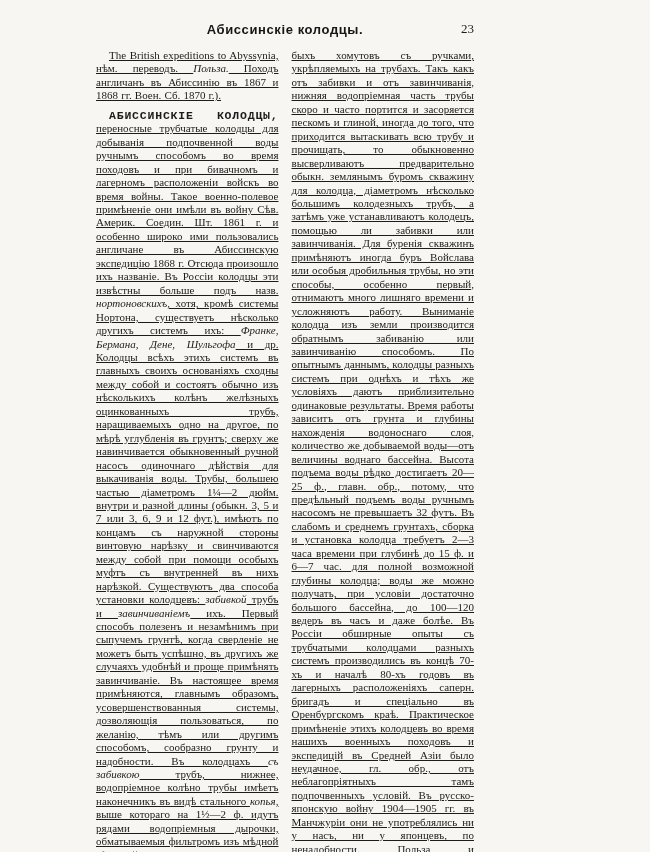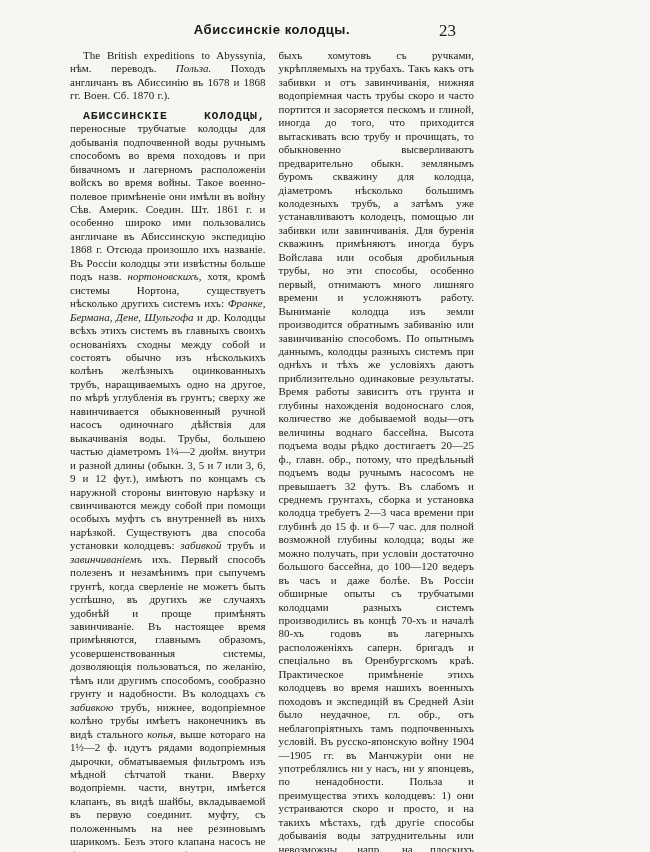--- a/index.html
+++ b/index.html
@@ -6,83 +6,83 @@
     margin: 0;
     padding: 0;
     background: #f7f6f2;
   }
   .page {
     position: relative;
     width: 526px;
     height: 852px;
     background: #f7f6f2;
     box-sizing: border-box;
-    padding: 20px 52px 0 70px;
+    padding: 20px 52px 0 96px;
     overflow: hidden;
     font-family: "Liberation Serif", "DejaVu Serif", serif;
     color: #1c1c1c;
   }
   .running-head {
     position: relative;
     height: 18px;
     text-align: center;
   }
   .head-title {
     font-family: "Liberation Sans", "DejaVu Sans", sans-serif;
     font-weight: bold;
     font-size: 13px;
     letter-spacing: 0.6px;
     color: #161616;
   }
   .page-number {
     position: absolute;
-    right: 18px;
+    right: 0;
     top: 1px;
-    font-size: 17px;
+    font-size: 13px;
     color: #1c1c1c;
   }
   .text-body {
     display: flex;
     gap: 13px;
     margin-top: 11px;
   }
   .column {
     flex: 1 1 0;
     min-width: 0;
   }
   .para {
     margin: 0;
     font-size: 11px;
     line-height: 13.45px;
     text-align: justify;
     word-spacing: 0.4px;
   }
   .para.indent { text-indent: 13px; }
   .para + .para { margin-top: 6px; }
-  .seg-normal { font-style: normal; }
+  .seg-normal { font-style: normal; text-decoration: underline; }
   .seg-italic { font-style: italic; }
   .seg-bold-heading {
     font-family: Liberation Mono, monospace;
     font-weight: bold;
     font-style: normal;
     font-size: 11.5px;
     letter-spacing: 0.8px;
     word-spacing: 3px;
   }
 </style>
 </head>
 <body>
 
 <div class="page">
   <div class="running-head">
     <span class="head-title">Абиссинскіе колодцы.</span>
     <span class="page-number">23</span>
   </div>
   <div class="text-body">
     <div class="column">
-        <p class="para indent"><span class="seg-normal">The British expeditions to Abyssynia, нѣм. переводъ. </span><span class="seg-italic">Польза.</span><span class="seg-normal"> Походъ англичанъ въ Абиссинію въ 1678 и 1868 гг. Воен. Сб. 1870 г.).</span></p>
+        <p class="para indent"><span class="seg-normal">The British expeditions to Abyssynia, нѣм. переводъ. </span><span class="seg-italic">Польза.</span><span class="seg-normal"> Походъ англичанъ въ Абиссинію въ 1867 и 1868 гг. Воен. Сб. 1870 г.).</span></p>
         <p class="para indent"><span class="seg-bold-heading">АБИССИНСКІЕ КОЛОДЦЫ,</span><span class="seg-normal"> переносные трубчатые колодцы для добыванія подпочвенной воды ручнымъ способомъ во время походовъ и при бивачномъ и лагерномъ расположеніи войскъ во время войны. Такое военно-полевое примѣненіе они имѣли въ войну Сѣв. Америк. Соедин. Шт. 1861 г. и особенно широко ими пользовались англичане въ Абиссинскую экспедицію 1868 г. Отсюда произошло ихъ названіе. Въ Россіи колодцы эти извѣстны больше подъ назв. </span><span class="seg-italic">нортоновскихъ</span><span class="seg-normal">, хотя, кромѣ системы Нортона, существуетъ нѣсколько другихъ системъ ихъ: </span><span class="seg-italic">Франке, Бермана, Дене, Шульгофа</span><span class="seg-normal"> и др. Колодцы всѣхъ этихъ системъ въ главныхъ своихъ основаніяхъ сходны между собой и состоятъ обычно изъ нѣсколькихъ колѣнъ желѣзныхъ оцинкованныхъ трубъ, наращиваемыхъ одно на другое, по мѣрѣ углубленія въ грунтъ; сверху же навинчивается обыкновенный ручной насосъ одиночнаго дѣйствія для выкачиванія воды. Трубы, большею частью діаметромъ 1¼—2 дюйм. внутри и разной длины (обыкн. 3, 5 и 7 или 3, 6, 9 и 12 фут.), имѣютъ по концамъ съ наружной стороны винтовую нарѣзку и свинчиваются между собой при помощи особыхъ муфтъ съ внутренней въ нихъ нарѣзкой. Существуютъ два способа установки колодцевъ: </span><span class="seg-italic">забивкой</span><span class="seg-normal"> трубъ и </span><span class="seg-italic">завинчиваніемъ</span><span class="seg-normal"> ихъ. Первый способъ полезенъ и незамѣнимъ при сыпучемъ грунтѣ, когда сверленіе не можетъ быть успѣшно, въ другихъ же случаяхъ удобнѣй и проще примѣнять завинчиваніе. Въ настоящее время примѣняются, главнымъ образомъ, усовершенствованныя системы, дозволяющія пользоваться, по желанію, тѣмъ или другимъ способомъ, сообразно грунту и надобности. Въ колодцахъ </span><span class="seg-italic">съ забивкою</span><span class="seg-normal"> трубъ, нижнее, водопріемное колѣно трубы имѣетъ наконечникъ въ видѣ стального </span><span class="seg-italic">копья</span><span class="seg-normal">, выше котораго на 1½—2 ф. идутъ рядами водопріемныя дырочки, обматываемыя фильтромъ изъ мѣдной сѣтчатой ткани. Вверху водопріемн. части, внутри, имѣется клапанъ, въ видѣ шайбы, вкладываемой въ первую соединит. муфту, съ положеннымъ на нее резиновымъ шарикомъ. Безъ этого клапана насосъ не будетъ качать воду. Трубы загоняются въ грунтъ чугунной 2 пуд. бабой, помощью особой переносной металлической треноги съ блоками, выполняющей роль копра. Баба подымается пропущенными черезъ блоки веревками и ударяетъ по привинчиваемому къ трубѣ зажиму съ дерев. вкладышами. Иногда, для упрощенія забивки, вмѣсто треноги къ верхней части трубы прикрѣпляютъ особый зажимъ съ двумя небольш. блоками для подъема бабы. Когда одно колѣно войдетъ въ грунтъ, наращиваютъ другое и т. д., до прониканія водопріемника въ подземный водоносный слой; это узнается опусканіемъ въ трубу лота. Когда обнаружится присутствіе воды, забиваютъ еще немного и затѣмъ насаживаютъ насосъ. Черезъ дырочки водопріемной части сначала проникаетъ земля и песокъ, а затѣмъ получается чистая вода. </span></p>
       </div>
     <div class="column">
         <p class="para"><span class="seg-normal">быхъ хомутовъ съ ручками, укрѣпляемыхъ на трубахъ. Такъ какъ отъ забивки и отъ завинчиванія, нижняя водопріемная часть трубы скоро и часто портится и засоряется пескомъ и глиной, иногда до того, что приходится вытаскивать всю трубу и прочищать, то обыкновенно высверливаютъ предварительно обыкн. землянымъ буромъ скважину для колодца, діаметромъ нѣсколько большимъ колодезныхъ трубъ, а затѣмъ уже устанавливаютъ колодецъ, помощью ли забивки или завинчиванія. Для буренія скважинъ примѣняютъ иногда буръ Войслава или особыя дробильныя трубы, но эти способы, особенно первый, отнимаютъ много лишняго времени и усложняютъ работу. Выниманіе колодца изъ земли производится обратнымъ забиванію или завинчиванію способомъ. По опытнымъ даннымъ, колодцы разныхъ системъ при однѣхъ и тѣхъ же условіяхъ даютъ приблизительно одинаковые результаты. Время работы зависитъ отъ грунта и глубины нахожденія водоноснаго слоя, количество же добываемой воды—отъ величины воднаго бассейна. Высота подъема воды рѣдко достигаетъ 20—25 ф., главн. обр., потому, что предѣльный подъемъ воды ручнымъ насосомъ не превышаетъ 32 футъ. Въ слабомъ и среднемъ грунтахъ, сборка и установка колодца требуетъ 2—3 часа времени при глубинѣ до 15 ф. и 6—7 час. для полной возможной глубины колодца; воды же можно получать, при условіи достаточно большого бассейна, до 100—120 ведеръ въ часъ и даже болѣе. Въ Россіи обширные опыты съ трубчатыми колодцами разныхъ системъ производились въ концѣ 70-хъ и началѣ 80-хъ годовъ въ лагерныхъ расположеніяхъ саперн. бригадъ и спеціально въ Оренбургскомъ краѣ. Практическое примѣненіе этихъ колодцевъ во время нашихъ военныхъ походовъ и экспедицій въ Средней Азіи было неудачное, гл. обр., отъ неблагопріятныхъ тамъ подпочвенныхъ условій. Въ русско-японскую войну 1904—1905 гг. въ Манчжуріи они не употреблялись ни у насъ, ни у японцевъ, по ненадобности. Польза и преимущества этихъ колодцевъ: 1) они устраиваются скоро и просто, и на такихъ мѣстахъ, гдѣ другіе способы добыванія воды затруднительны или невозможны, напр., на плоскихъ возвышенностяхъ и въ степяхъ; 2) вода съ поверхности земли въ нихъ не попадаетъ, отчего вода получается болѣе чистая и болѣе свѣжая и 3) сами колодцы удобоперевозимы и могутъ перевозиться на вьюкахъ, что и дѣлали англичане въ Абиссинск. экспедицію, распредѣляя все имущество одного колодца съ принадлежностью на трехъ вьючныхъ лошадяхъ. Изъ недостатковъ этихъ колодцевъ, существеннымъ надо признать тотъ, что, находясь въ зависимости отъ извѣстной высоты горизонта подпочвенныхъ водъ и отъ условій грунта, они не могутъ служить вполнѣ надежнымъ, всегда обезпечивающимъ средствомъ для добыванія воды. Колодцы эти легко приспособляются для выкачиванія воды изъ обыкновенныхъ колодцевъ, что можетъ оказаться весьма полезнымъ при маломъ числѣ колодцевъ и большомъ скопленіи войскъ или когда скоро надо получить много воды, напр. для кавалеріи. (</span></p>
       </div>
   </div>
 </div>
 
 </body></html>

